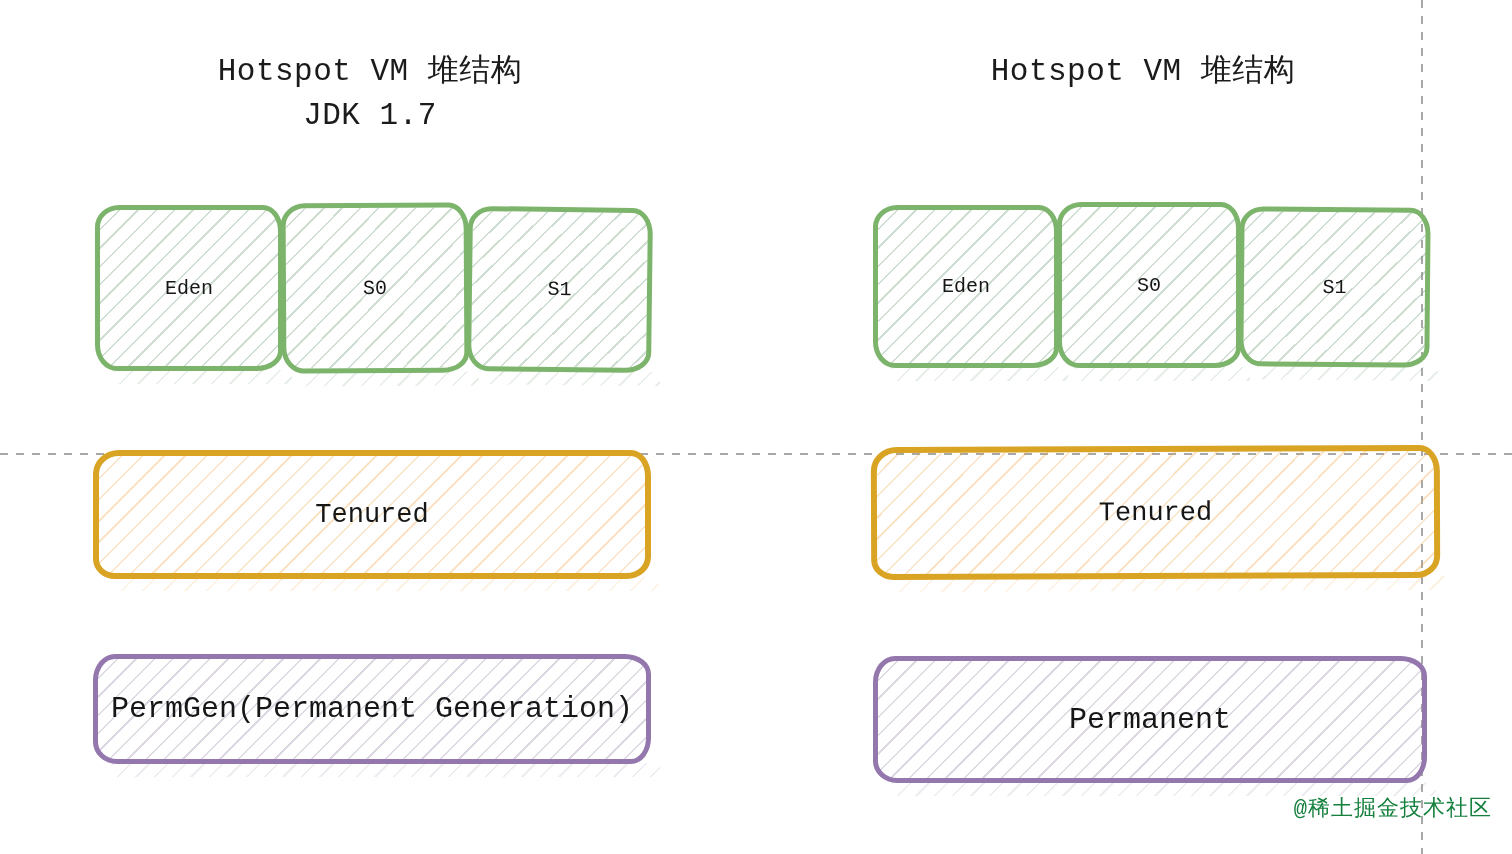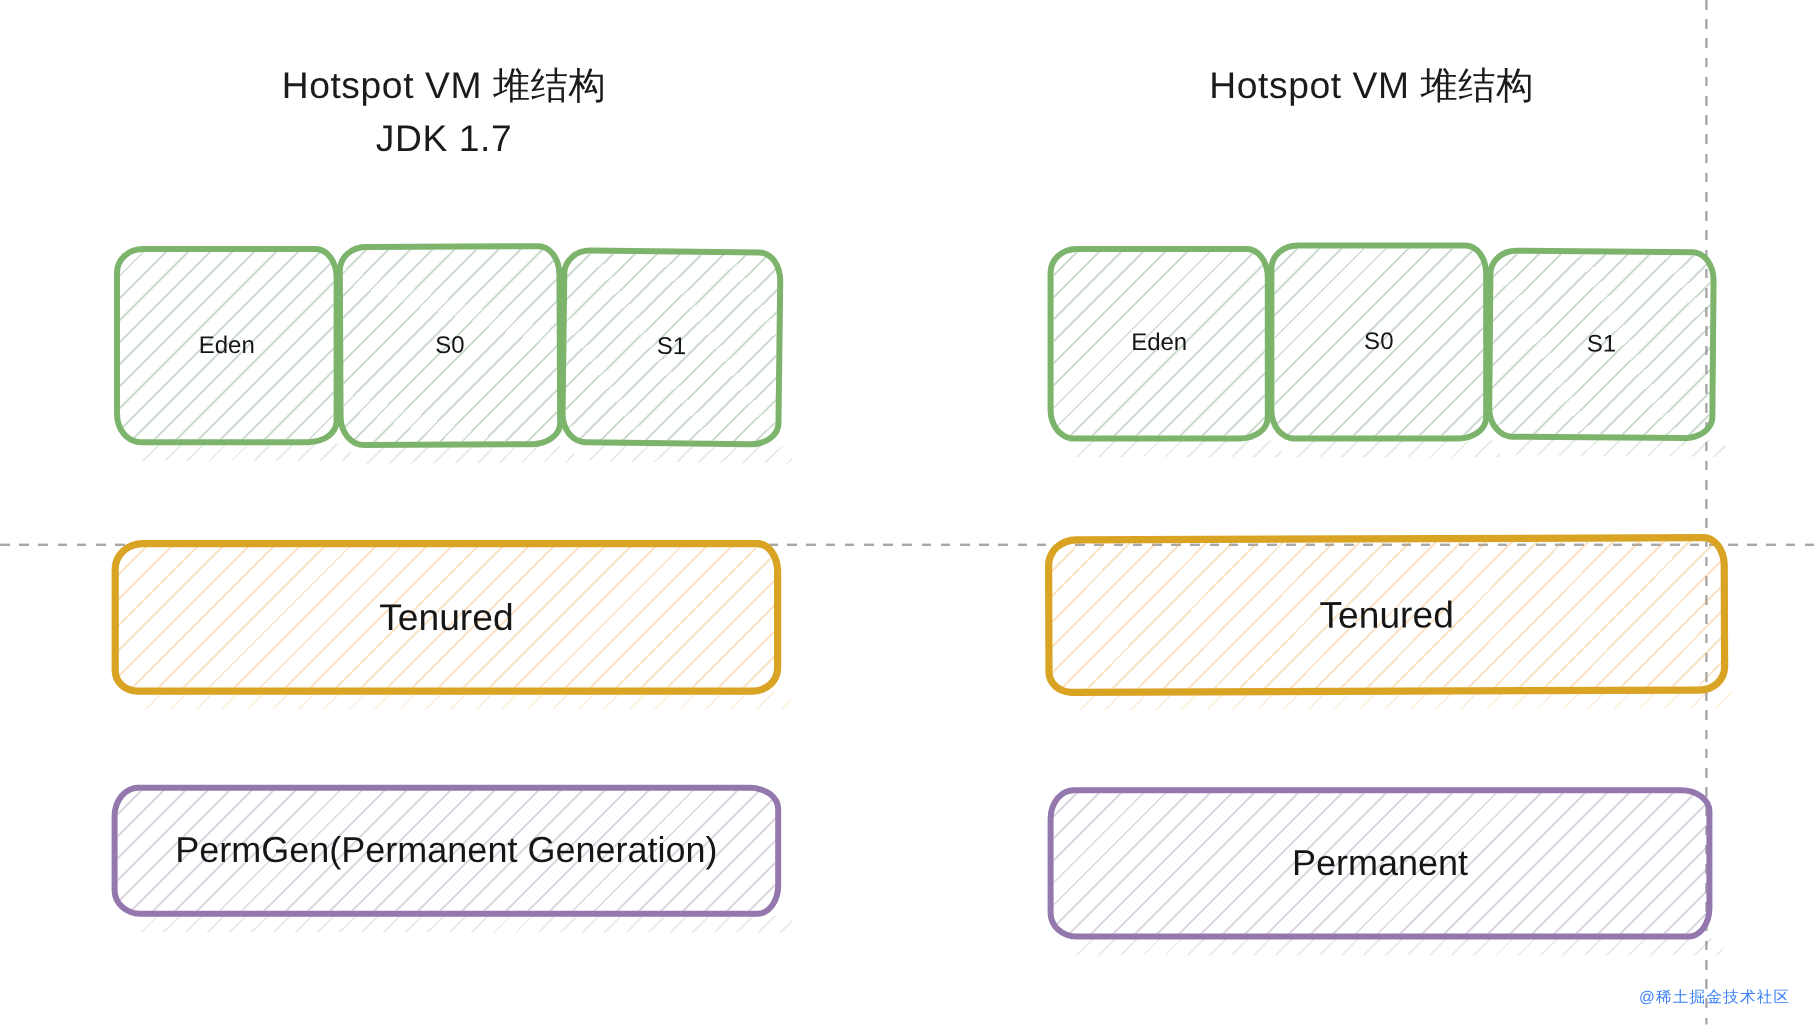--- a/index.html
+++ b/index.html
@@ -2,21 +2,21 @@
 <html><head>
 <meta charset="utf-8">
 <style>
   html, body { margin: 0; padding: 0; background: #ffffff; }
   .canvas {
     position: relative;
     width: 1512px;
     height: 854px;
     background: #ffffff;
     overflow: hidden;
-    font-family: Liberation Sans, sans-serif;
+    font-family: Liberation Mono, monospace;
   }
 
   
   .hline {
     position: absolute; left: 0; top: 453px; width: 1512px; height: 2px;
     background: repeating-linear-gradient(90deg, #a8a8a8 0 8px, transparent 8px 16px);
   }
   .vline {
     position: absolute; top: 0; left: 1421px; width: 2px; height: 854px;
     background: repeating-linear-gradient(180deg, #a8a8a8 0 8px, transparent 8px 16px);
@@ -52,40 +52,40 @@
     background: repeating-linear-gradient(135deg, rgba(242,163,66,0.30) 0 1.7px, transparent 1.7px 15px);
     border-radius: 26px 20px 24px 22px / 24px 26px 22px 20px;
   }
   .purple {
     border: 5px solid #9477ad;
     background: repeating-linear-gradient(135deg, rgba(143,128,162,0.30) 0 1.7px, transparent 1.7px 13px);
     border-radius: 22px 26px 20px 24px / 26px 20px 26px 22px;
   }
 
   .green .lbl  { font-size: 20px; }
-  .orange .lbl { font-size: 31px; text-align: right; }
+  .orange .lbl { font-size: 27px; text-align: right; }
   .purple .lbl { font-size: 30px; }
 
   
   .eden17    { left: 95px;  top: 205px; width: 188px; height: 166px; }
   .s017      { left: 281px; top: 203px; width: 188px; height: 170px; transform: rotate(-0.3deg); }
   .s117      { left: 467px; top: 207px; width: 185px; height: 165px; transform: rotate(0.7deg); }
   .tenured17 { left: 93px;  top: 450px; width: 558px; height: 129px; }
   .perm17    { left: 93px;  top: 654px; width: 558px; height: 110px; }
 
   
   .eden18    { left: 873px;  top: 205px; width: 186px; height: 163px; }
   .s018      { left: 1057px; top: 202px; width: 184px; height: 166px; }
   .s118      { left: 1239px; top: 207px; width: 191px; height: 160px; transform: rotate(0.5deg); }
   .tenured18 { left: 871px;  top: 446px; width: 569px; height: 133px; transform: rotate(-0.2deg); }
   .meta18    { left: 873px;  top: 656px; width: 554px; height: 127px; }
 
   .watermark {
-    position: absolute; right: 20px; top: 822px;
-    font-size: 13px; letter-spacing: 1px; color: #3b82f6;
+    position: absolute; right: 20px; top: 793px;
+    font-size: 22px; letter-spacing: 1px; color: #15803d;
   }
 </style>
 </head>
 <body>
 
 <div class="canvas">
 
   <div class="hline"></div>
   <div class="vline"></div>
 

